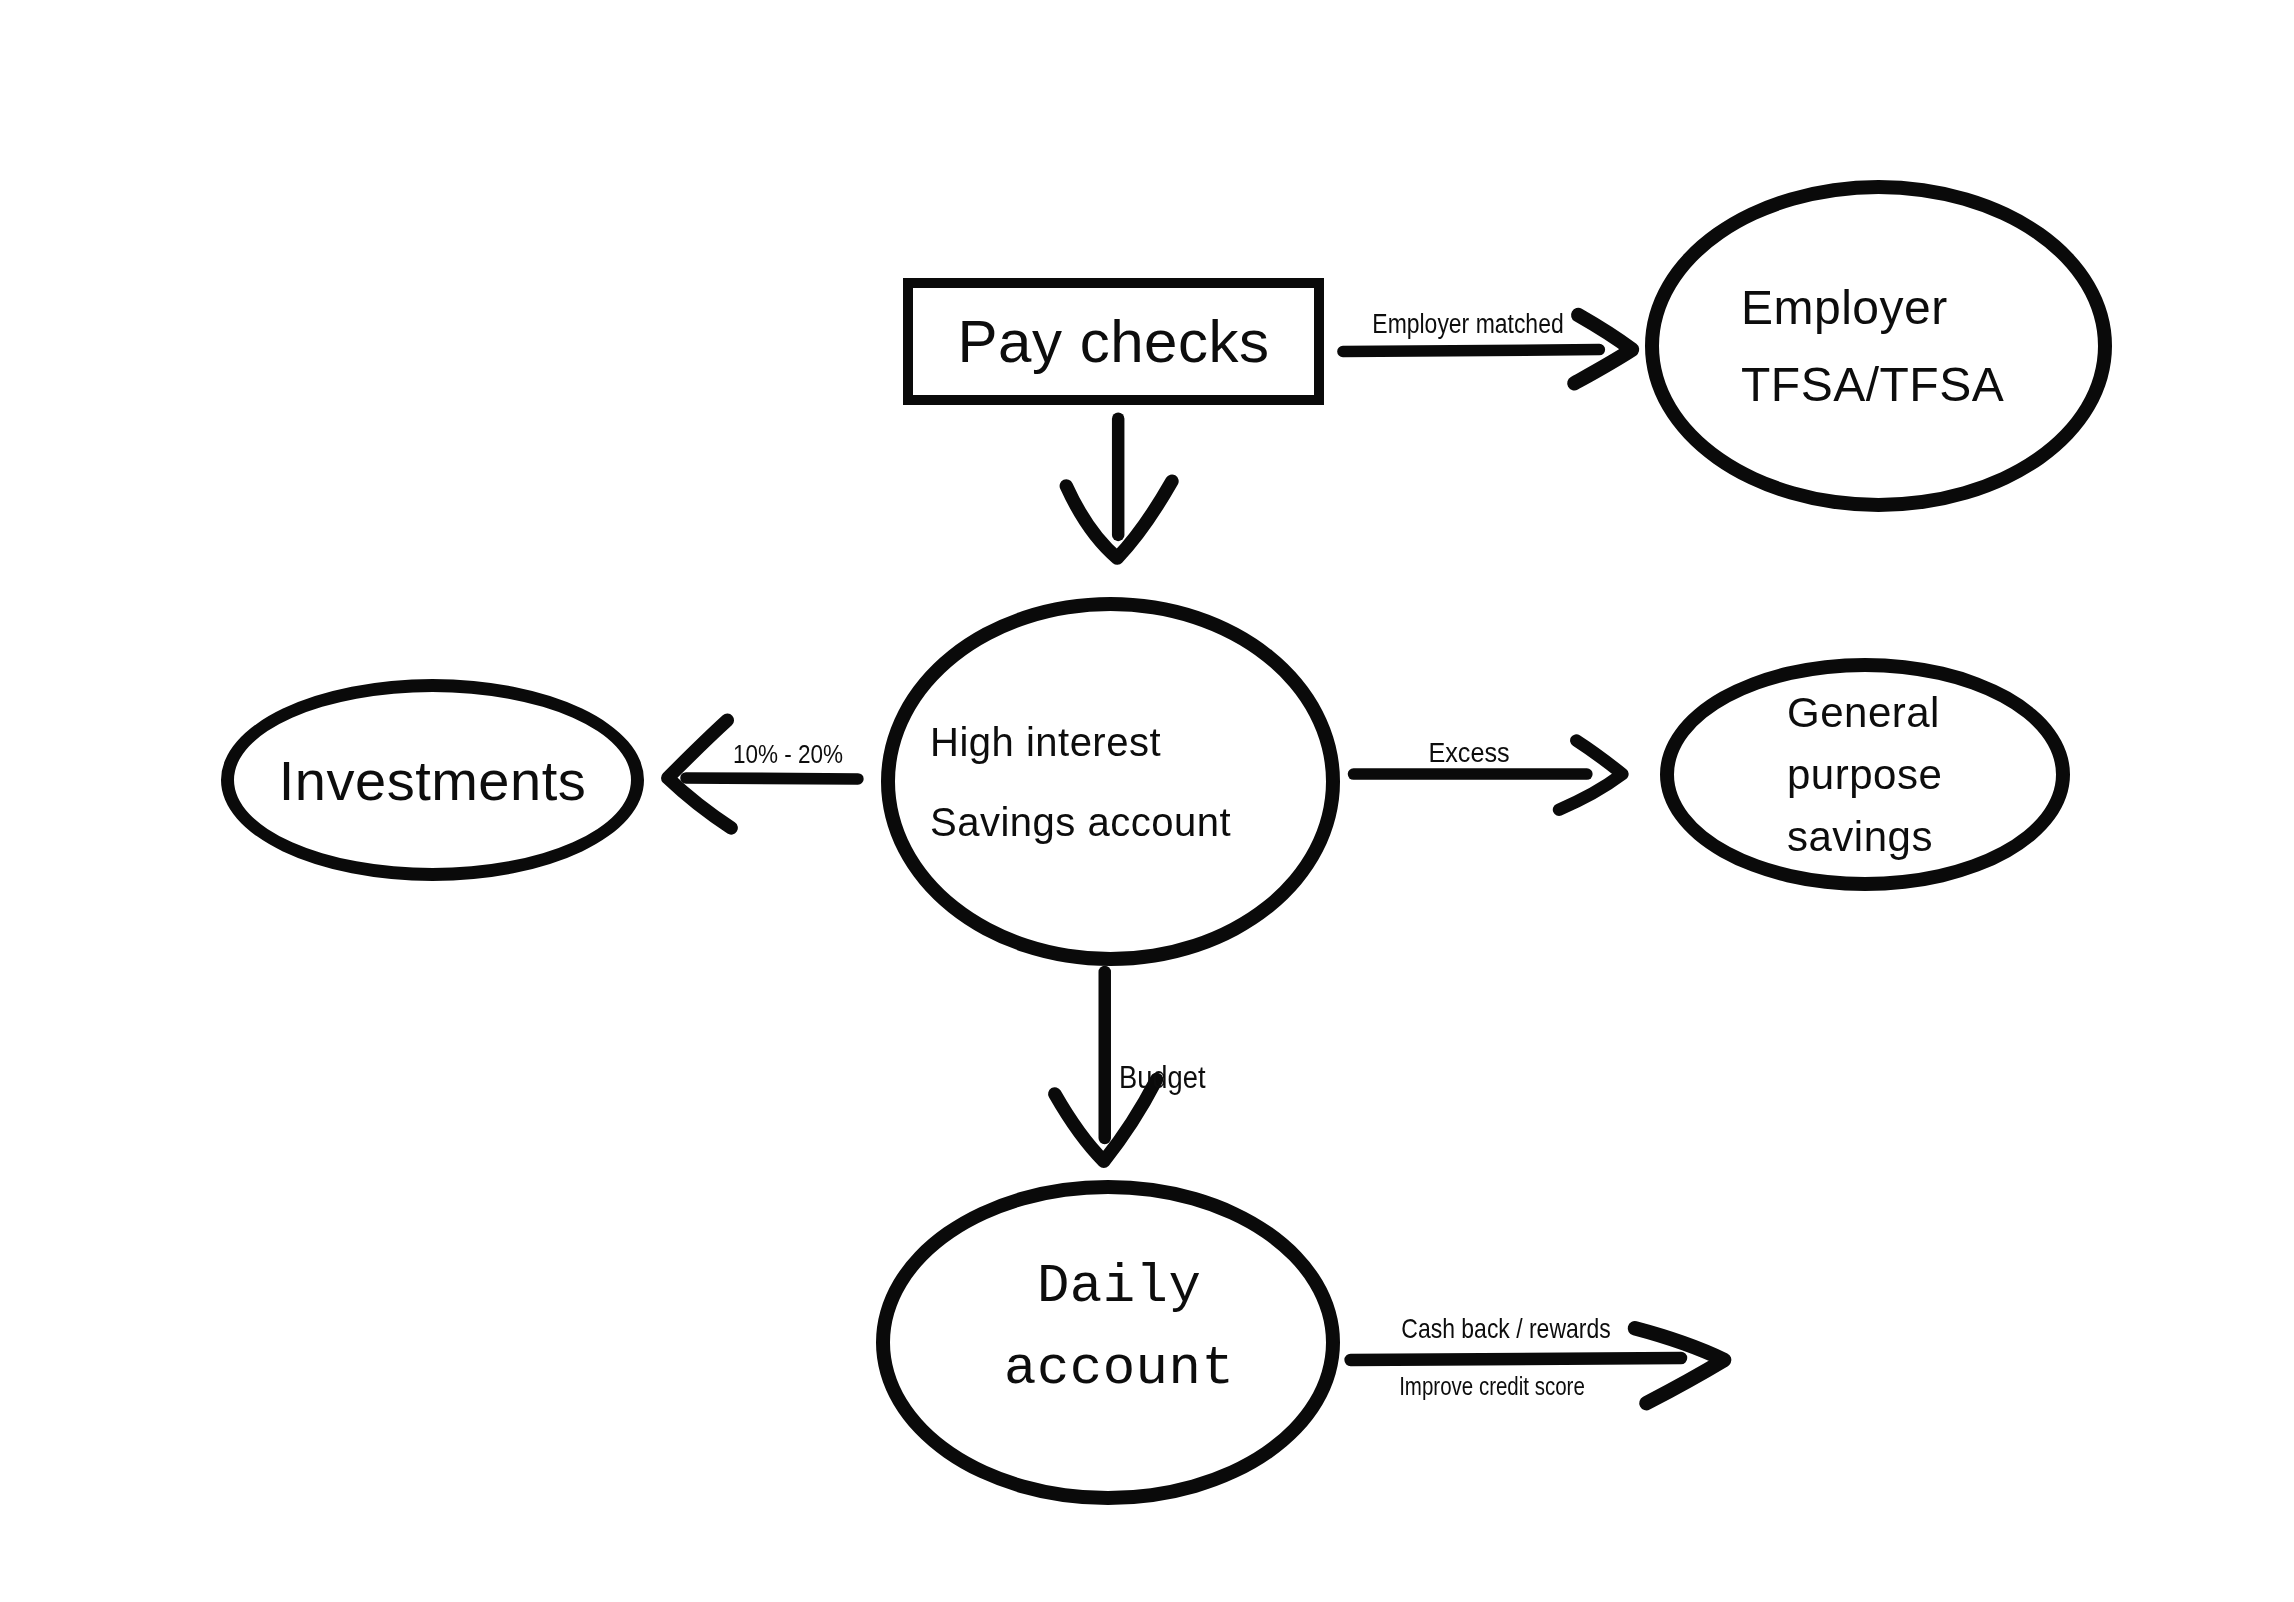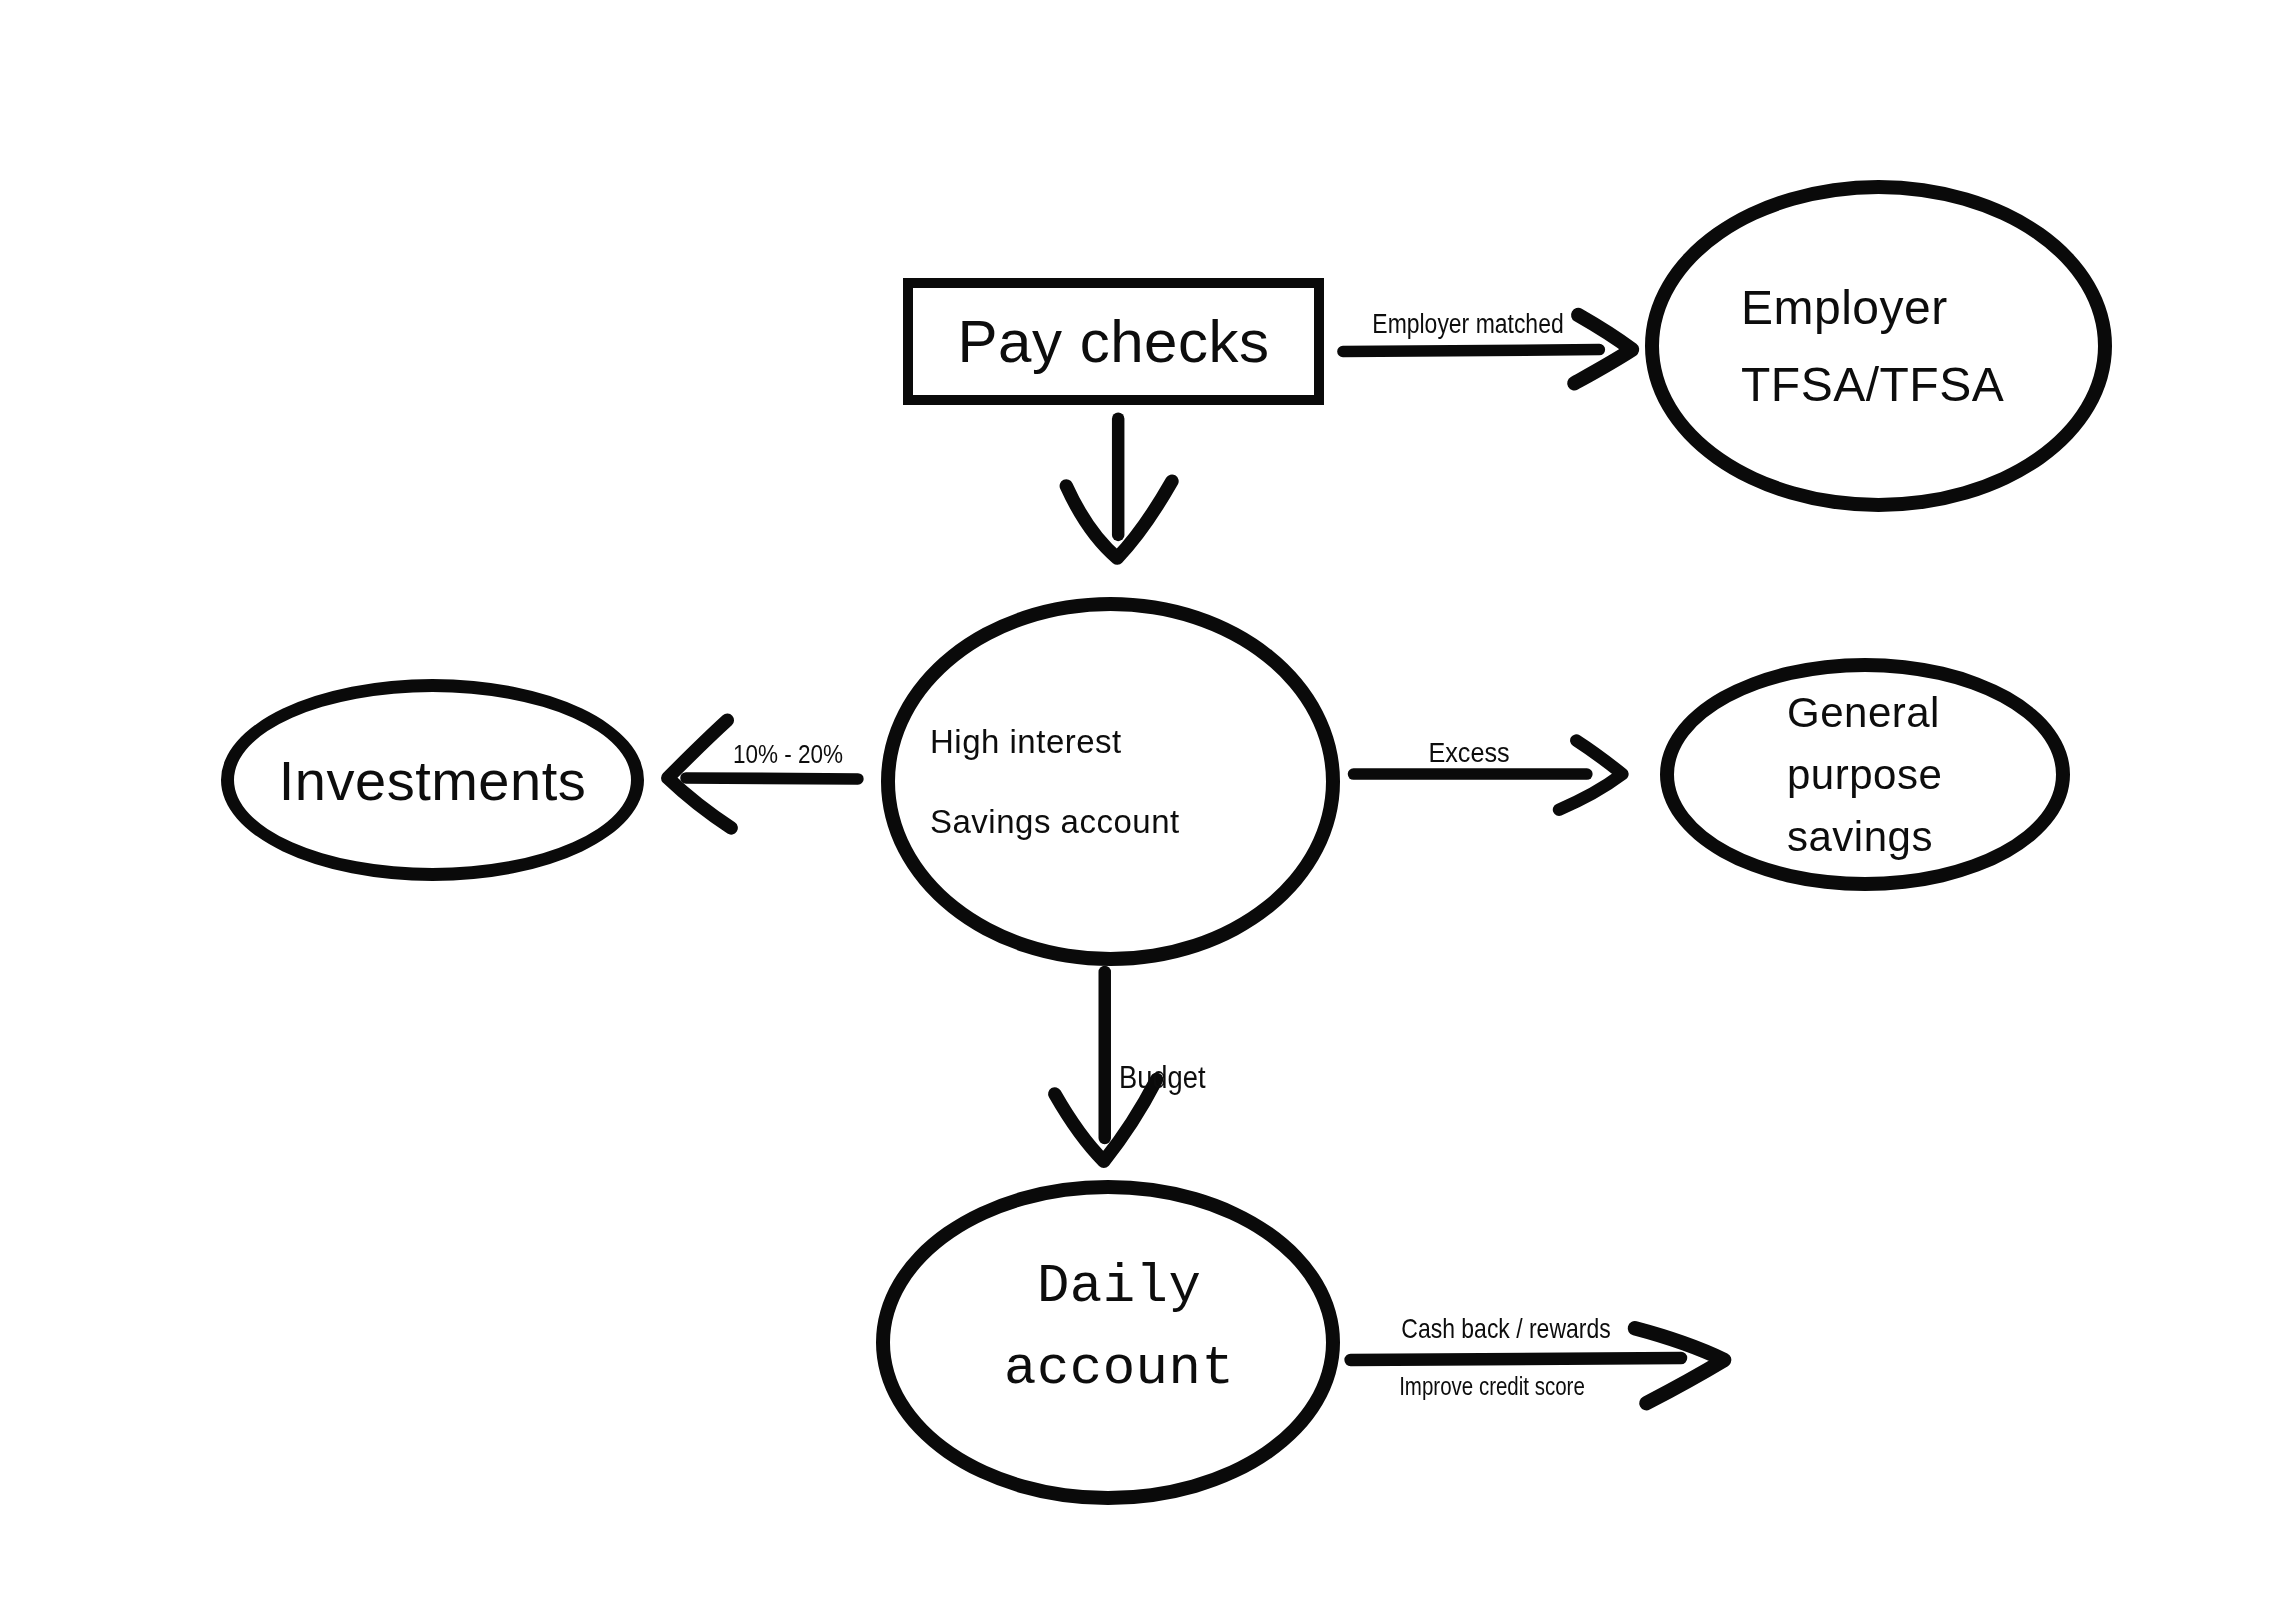--- a/index.html
+++ b/index.html
@@ -19,21 +19,21 @@
   .ellipse{border:14.4px solid #0a0a0a;border-radius:50%;}
   .rectangle{border:10.6px solid #0a0a0a;}
   .node span{display:block;white-space:nowrap;}
   .edge-label{
     position:absolute;white-space:nowrap;color:#0d0d0d;
     font-family:"Liberation Sans",sans-serif;
   }
   
   #node-pay-checks{left:903px;top:278px;width:421px;height:127px;font-size:60px;}
   #node-rrsp{left:1645px;top:180px;width:467px;height:332px;font-size:48px;line-height:77px;padding-left:82px;}
-  #node-his{left:881px;top:597px;width:459px;height:369px;font-size:33px;line-height:80px;padding-left:35px;}
+  #node-his{left:881px;top:597px;width:459px;height:369px;font-size:40px;line-height:80px;padding-left:35px;}
   #node-inv{left:221px;top:679px;width:423px;height:202px;border-width:13.4px;font-size:56px;}
   #node-gps{left:1660px;top:658px;width:410px;height:233px;font-size:42px;line-height:62px;padding-left:113px;}
   #node-dca{left:876px;top:1180px;width:464px;height:325px;font-size:54px;line-height:82px;padding-left:114px;font-family:Liberation Mono, monospace;}
   #node-dca .shift{transform:translateY(-15.4px);}
   #node-cc{left:1744px;top:1268px;width:344px;height:178px;border-width:13.4px;font-size:46px;}
   
   #label-employer-matched{left:1468px;top:324px;font-size:27px;transform:translate(-50%,-50%) scaleX(0.85);}
   #label-pct{left:788px;top:754px;font-size:25px;transform:translate(-50%,-50%) scaleX(0.9);}
   #label-excess{left:1469px;top:753px;font-size:28px;transform:translate(-50%,-50%) scaleX(0.9);}
   #label-budget{left:1119px;top:1078px;font-size:31px;transform:translateY(-50%) scaleX(0.88);transform-origin:left center;}

